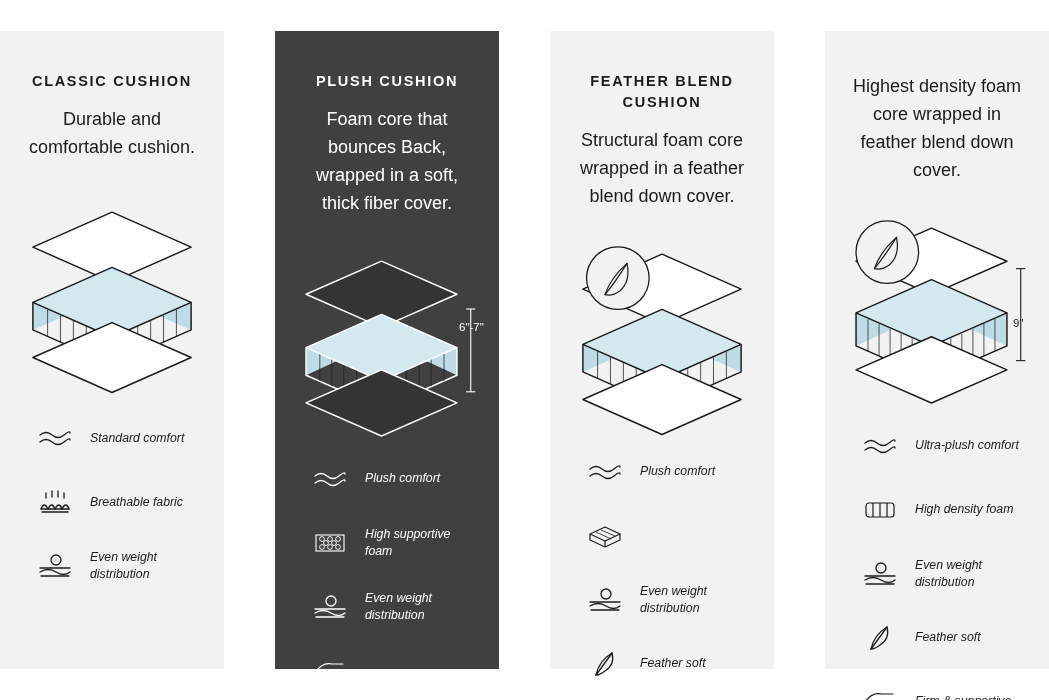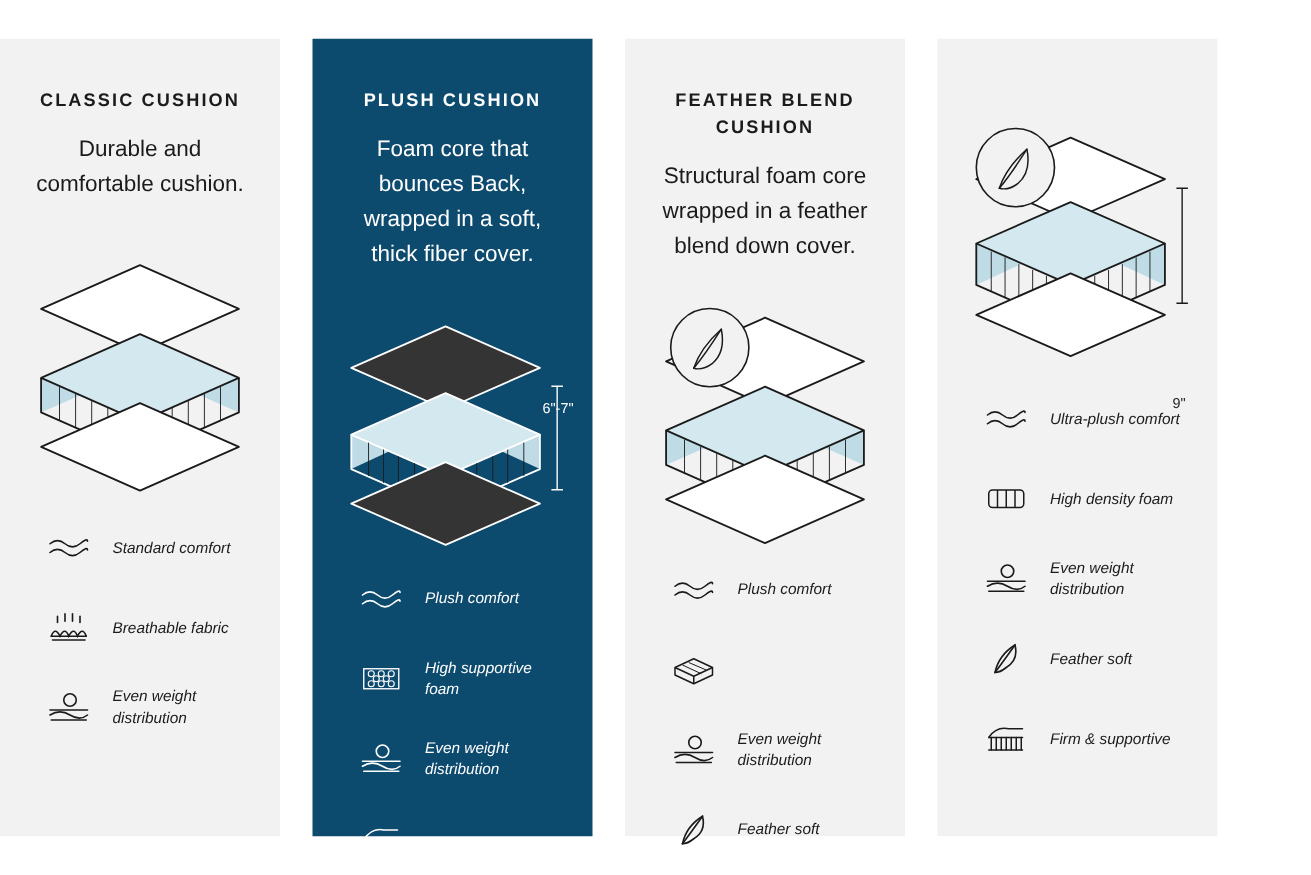--- a/index.html
+++ b/index.html
@@ -11,41 +11,41 @@
     width: 1049px;
     height: 700px;
     font-family: "Liberation Sans", sans-serif;
     overflow: hidden;
   }
   .board {
     position: relative;
     width: 1049px;
     height: 700px;
     display: flex;
-    justify-content: flex-start;
+    justify-content: space-between;
     align-items: center;
     gap: 26px;
     box-sizing: border-box;
   }
   .card {
     width: 224px;
     height: 638px;
     box-sizing: border-box;
     padding: 28px 20px 20px 20px;
     display: flex;
     flex-direction: column;
     align-items: center;
     position: relative;
   }
   .card.light {
     background: #f2f2f2;
     color: #1b1b1b;
   }
   .card.dark {
-    background: #0c4a6e;
+    background: #404040;
     color: #ffffff;
   }
   .card-title {
     font-size: 14.5px;
     font-weight: bold;
     letter-spacing: 1.7px;
     text-align: center;
     line-height: 1.45;
     margin: 12px 0 0 0;
     text-transform: uppercase;
@@ -330,20 +330,21 @@
             <path d="M6,25 Q9,11 22,3 Q25,15 15,21 Q10,25 6,25 Z"></path>
             <path d="M6,25 Q12,17 22,3"></path>
           </svg>
         </span>
         <span class="feature-label">Feather soft</span>
       </div>
     </div>
   </div>
 
   <div class="card light">
+    <div class="card-sub">Highest density foam core wrapped in feather blend down cover.</div>
 
     <div class="art">
       <svg width="200" height="215" viewBox="0 0 200 215">
         <g fill="none" stroke="#1b1b1b" stroke-width="1.6" stroke-linejoin="round">
           <polygon points="94,18 176,54 94,90 12,54" fill="#ffffff"></polygon>
           <polygon points="94,74 176,110 176,146 94,108 12,146 12,110" fill="#bfdce6" stroke="none"></polygon>
           <polygon points="94,74 176,110 94,146 12,110" fill="#d3e8ef"></polygon>
           <path d="M12,110 L12,146 L94,182 L176,146 L176,110"></path>
           <path d="M94,146 L94,182"></path>
           <g stroke-width="0.8">

